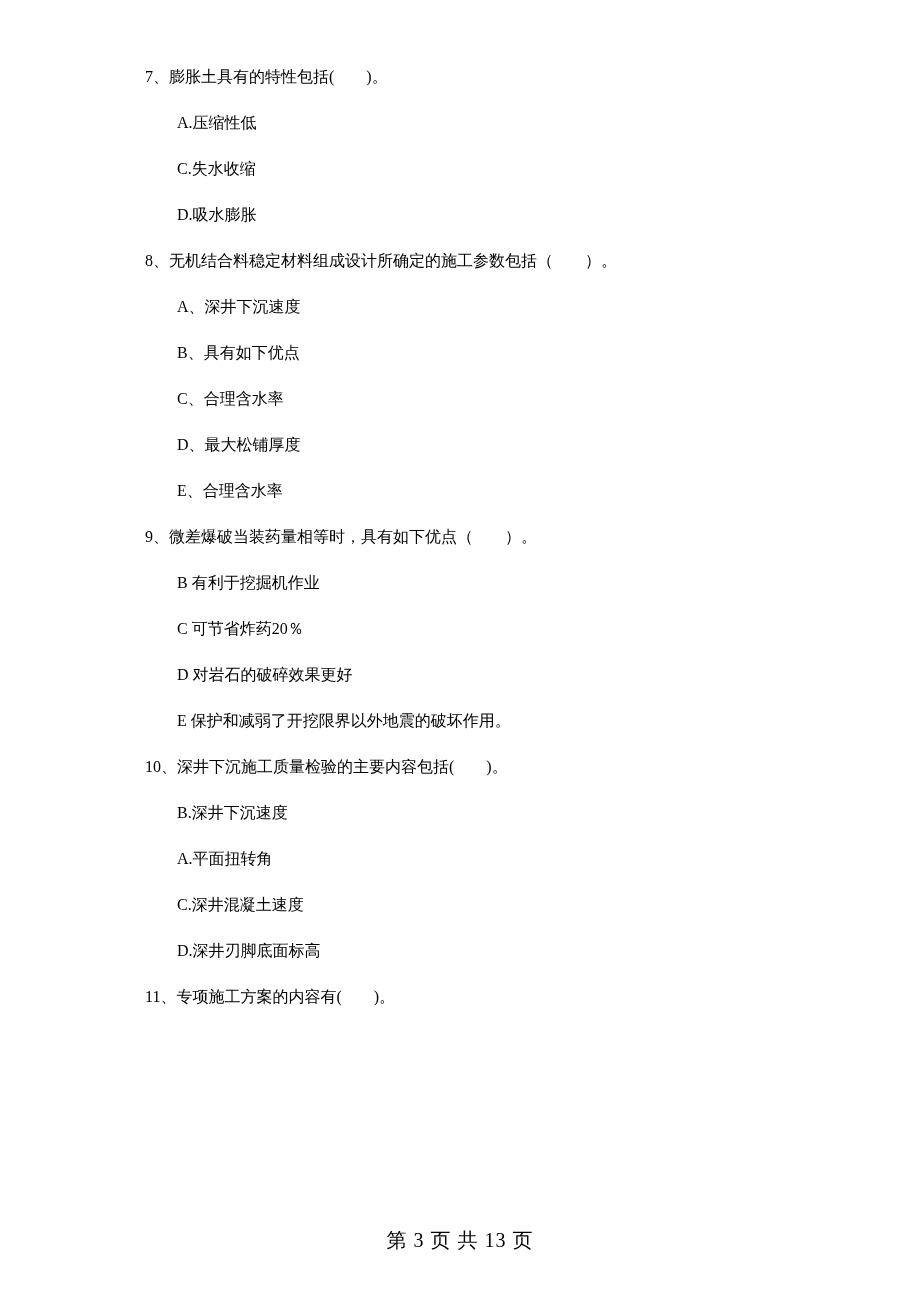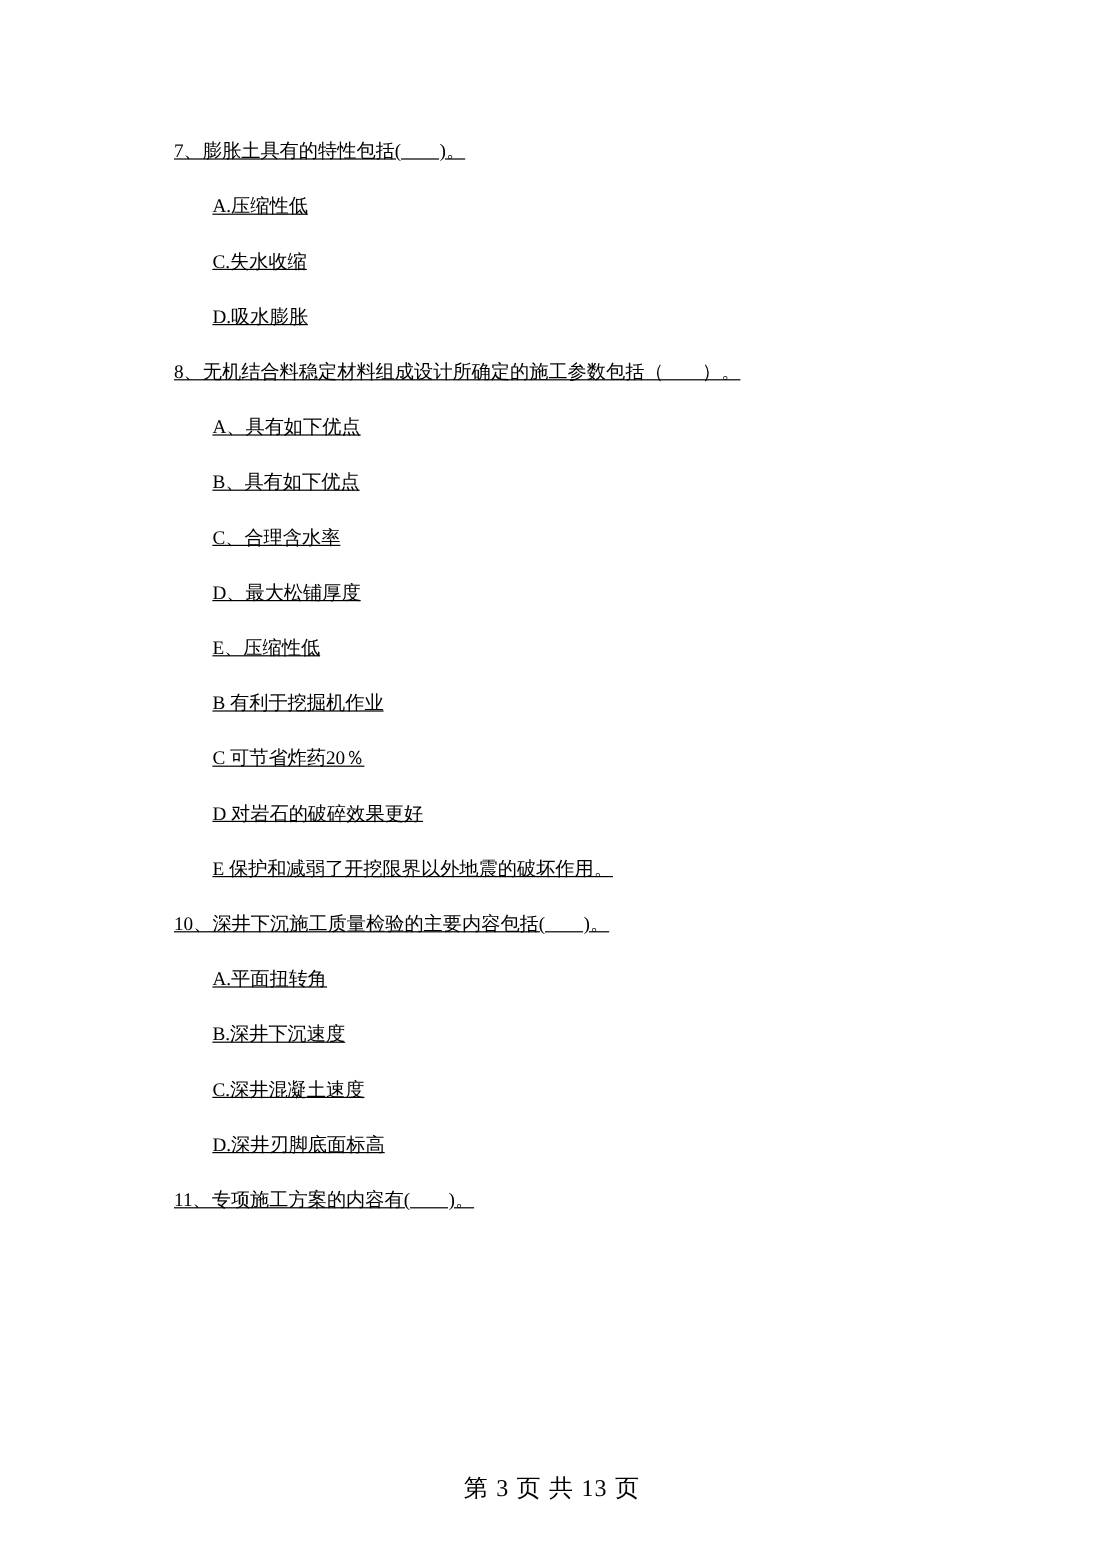--- a/index.html
+++ b/index.html
@@ -9,24 +9,23 @@
     }
     body {
       background: #ffffff;
       font-family: "SimSun", "宋体", serif;
       width: 920px;
       height: 1302px;
       position: relative;
       color: #000000;
     }
     .page-content {
-      padding: 115px 145px 0 145px;
+      padding: 65px 145px 0 145px;
       font-size: 16px;
       line-height: 1.5;
-      text-decoration: underline;
     }
     .question {
       margin-bottom: 22px;
     }
     .question-stem {
       margin-bottom: 22px;
     }
     .option {
       padding-left: 32px;
       margin-bottom: 22px;
@@ -51,38 +50,39 @@
 
   <div class="question">
     <div class="question-stem">7、膨胀土具有的特性包括(　　)。</div>
     <div class="option">A.压缩性低</div>
     <div class="option">C.失水收缩</div>
     <div class="option">D.吸水膨胀</div>
   </div>
 
   <div class="question">
     <div class="question-stem">8、无机结合料稳定材料组成设计所确定的施工参数包括（　　）。</div>
-    <div class="option">A、具有如下优点</div>
+    <div class="option">A、深井下沉速度</div>
     <div class="option">B、具有如下优点</div>
     <div class="option">C、合理含水率</div>
     <div class="option">D、最大松铺厚度</div>
-    <div class="option">E、压缩性低</div>
+    <div class="option">E、合理含水率</div>
   </div>
 
   <div class="question">
+    <div class="question-stem">9、微差爆破当装药量相等时，具有如下优点（　　）。</div>
     <div class="option">B 有利于挖掘机作业</div>
     <div class="option">C 可节省炸药20％</div>
     <div class="option">D 对岩石的破碎效果更好</div>
     <div class="option">E 保护和减弱了开挖限界以外地震的破坏作用。</div>
   </div>
 
   <div class="question">
     <div class="question-stem">10、深井下沉施工质量检验的主要内容包括(　　)。</div>
+    <div class="option">B.深井下沉速度</div>
     <div class="option">A.平面扭转角</div>
-    <div class="option">B.深井下沉速度</div>
     <div class="option">C.深井混凝土速度</div>
     <div class="option">D.深井刃脚底面标高</div>
   </div>
 
   <div class="question">
     <div class="question-stem">11、专项施工方案的内容有(　　)。</div>
   </div>
 
 </div>
 

